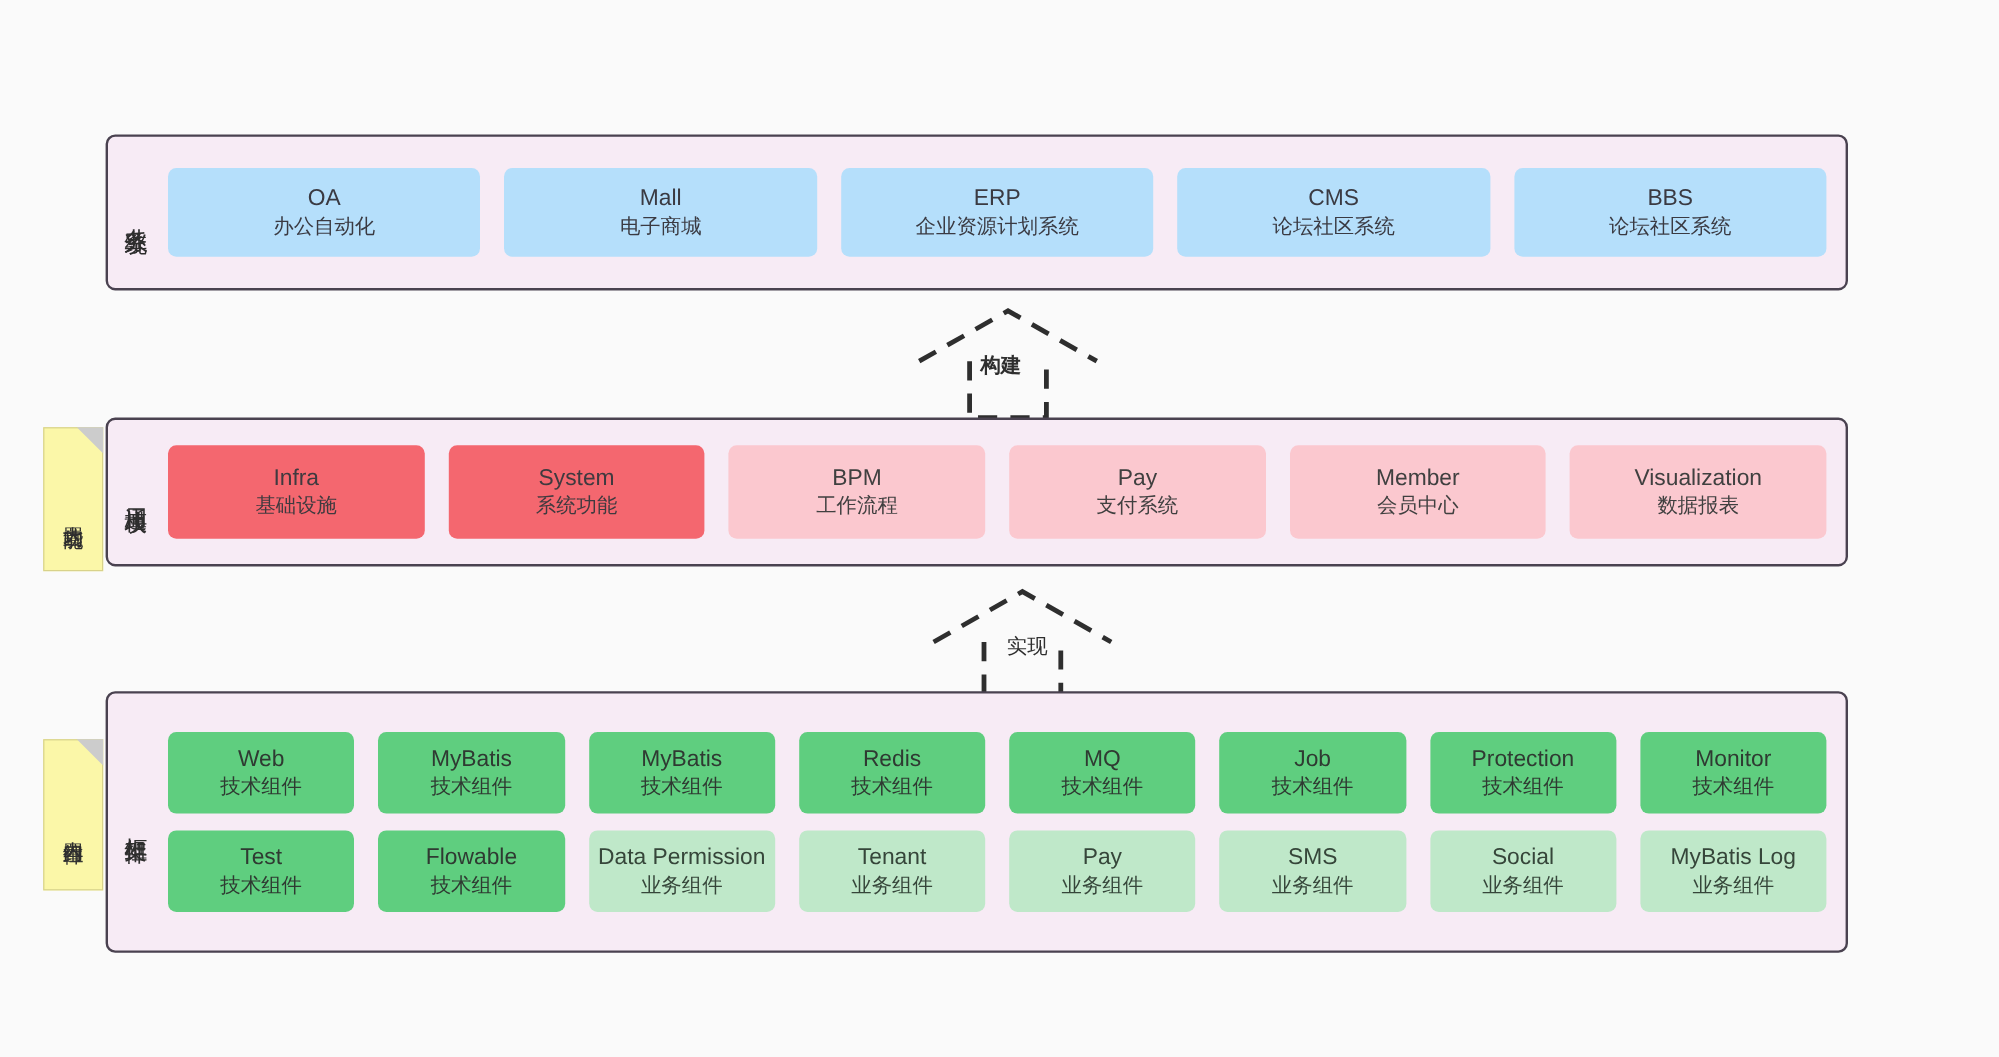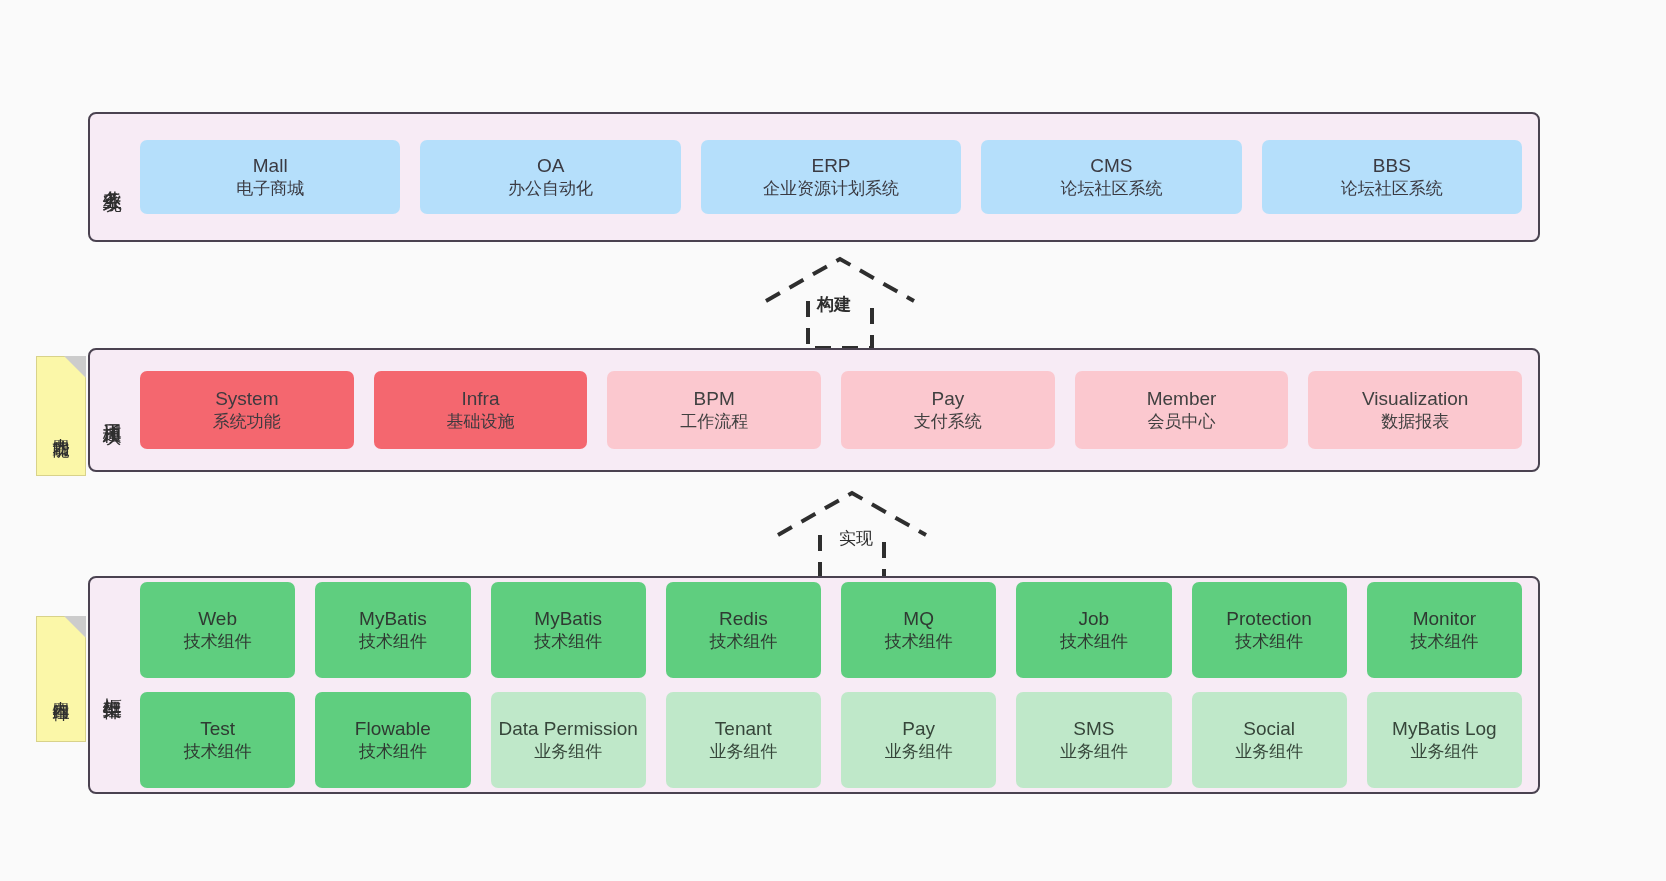--- a/index.html
+++ b/index.html
@@ -110,21 +110,21 @@
   #layer-modules .node { height: 78px; }
 
   
   #layer-framework {
     left: 88px;
     top: 576px;
     width: 1452px;
     height: 218px;
   }
   #layer-framework .layer-body { gap: 14px; padding-top: 6px; padding-bottom: 6px; }
-  #layer-framework .node { height: 96px; }
+  #layer-framework .node { height: 68px; }
 
   
   .note {
     position: absolute;
     width: 50px;
     background: #fbf7a8;
     border: 1px solid #d8d28a;
     display: flex;
     align-items: center;
     justify-content: center;
@@ -173,26 +173,26 @@
 </head>
 <body>
 
 <div id="canvas">
 
   <div class="layer" id="layer-business">
     <div class="layer-title">业务系统</div>
     <div class="layer-body">
       <div class="row">
         <div class="node c-blue">
+          <span class="n-name">OA</span>
+          <span class="n-sub">办公自动化</span>
+        </div>
+        <div class="node c-blue">
           <span class="n-name">Mall</span>
           <span class="n-sub">电子商城</span>
-        </div>
-        <div class="node c-blue">
-          <span class="n-name">OA</span>
-          <span class="n-sub">办公自动化</span>
         </div>
         <div class="node c-blue">
           <span class="n-name">ERP</span>
           <span class="n-sub">企业资源计划系统</span>
         </div>
         <div class="node c-blue">
           <span class="n-name">CMS</span>
           <span class="n-sub">论坛社区系统</span>
         </div>
         <div class="node c-blue">
@@ -213,26 +213,26 @@
 
   <div class="note" id="note-builtin-func">
     <span>内置功能</span>
   </div>
 
   <div class="layer" id="layer-modules">
     <div class="layer-title">通用模块</div>
     <div class="layer-body">
       <div class="row">
         <div class="node c-red">
+          <span class="n-name">Infra</span>
+          <span class="n-sub">基础设施</span>
+        </div>
+        <div class="node c-red">
           <span class="n-name">System</span>
           <span class="n-sub">系统功能</span>
-        </div>
-        <div class="node c-red">
-          <span class="n-name">Infra</span>
-          <span class="n-sub">基础设施</span>
         </div>
         <div class="node c-pink">
           <span class="n-name">BPM</span>
           <span class="n-sub">工作流程</span>
         </div>
         <div class="node c-pink">
           <span class="n-name">Pay</span>
           <span class="n-sub">支付系统</span>
         </div>
         <div class="node c-pink">

